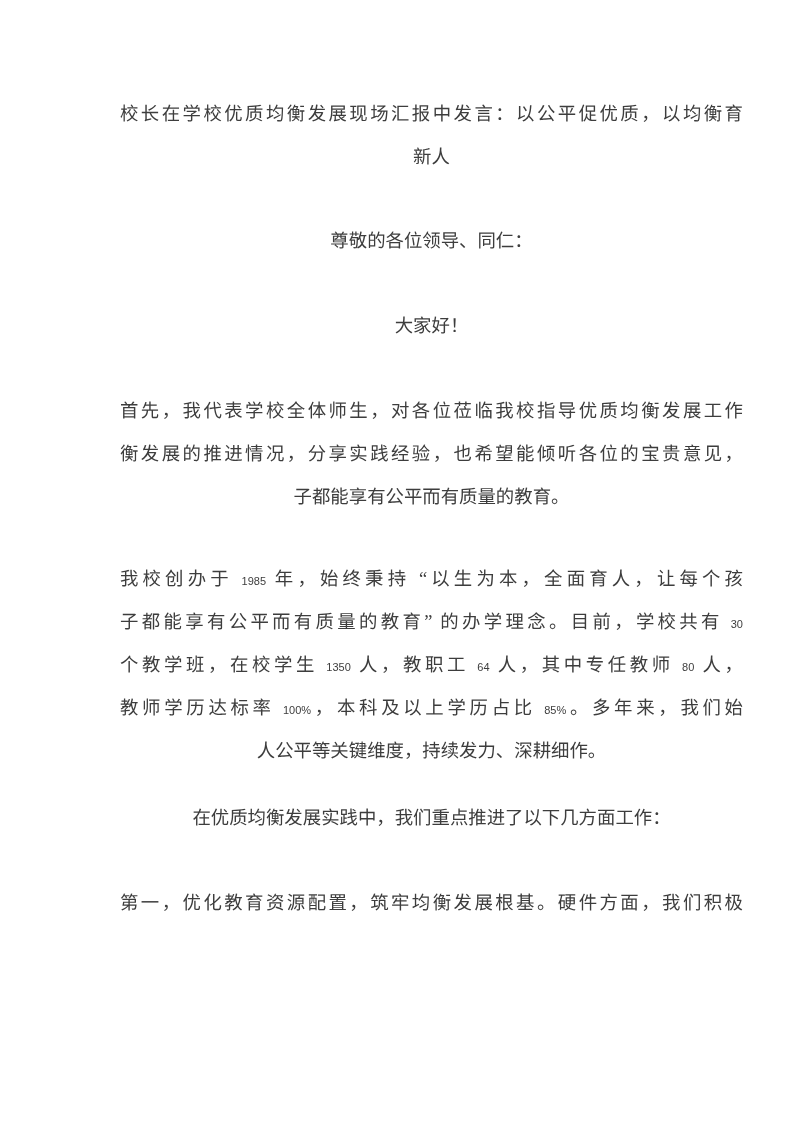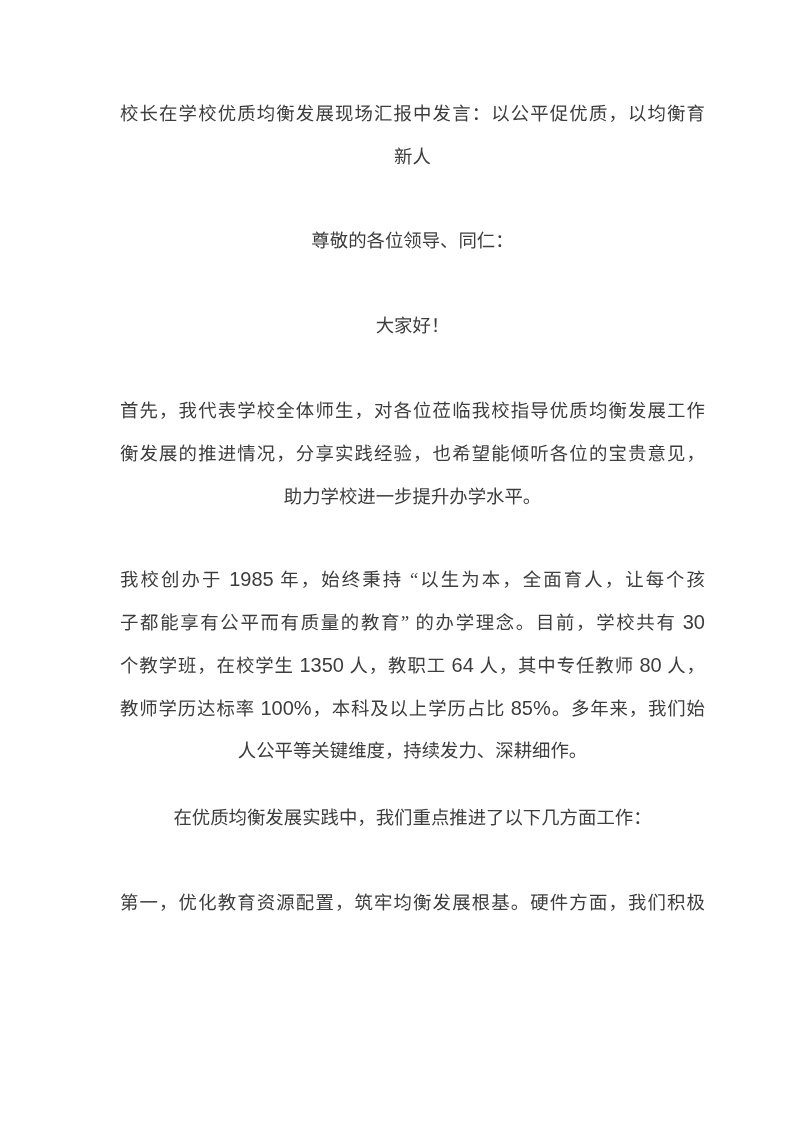--- a/index.html
+++ b/index.html
@@ -13,21 +13,21 @@
     width: 793px;
     height: 1122px;
     background: #ffffff;
     overflow: hidden;
     font-family: "Liberation Serif", "DejaVu Serif", serif;
     color: #3d3d3d;
   }
   .doc {
     box-sizing: border-box;
     width: 793px;
-    padding: 93px 88px 0 120px;
+    padding: 93px 50px 0 120px;
     font-size: 18.4px;
     line-height: 43px;
     letter-spacing: 0;
   }
   .para {
     margin: 0;
   }
   .doc-line {
     height: 43px;
     white-space: nowrap;
@@ -36,21 +36,21 @@
   
   .doc-line.j {
     white-space: normal;
     text-align: justify;
     text-align-last: justify;
     text-justify: inter-character;
   }
   
   .num {
     font-family: "Liberation Sans", "DejaVu Sans", sans-serif;
-    font-size: 20px;
+    font-size: 11px;
   }
   .mb-title   { margin-bottom: 41px; }
   .mb-salut   { margin-bottom: 42px; font-family: Liberation Serif, serif; }
   .mb-greet   { margin-bottom: 42px; }
   .mb-intro   { margin-bottom: 39px; }
   .mb-school  { margin-bottom: 24px; }
   .mb-leadin  { margin-bottom: 42px; }
 </style>
 </head>
 <body>
@@ -67,21 +67,21 @@
       <div class="doc-line">尊敬的各位领导、同仁：</div>
     </div>
 
     <div class="para mb-greet">
       <div class="doc-line">大家好！</div>
     </div>
 
     <div class="para mb-intro">
       <div class="doc-line j">首先，我代表学校全体师生，对各位莅临我校指导优质均衡发展工作</div>
       <div class="doc-line j">衡发展的推进情况，分享实践经验，也希望能倾听各位的宝贵意见，</div>
-      <div class="doc-line">助力学校进一步提升办学水平。</div>
+      <div class="doc-line">子都能享有公平而有质量的教育。</div>
     </div>
 
     <div class="para mb-school">
       <div class="doc-line j">我校创办于 <span class="num">1985</span> 年，始终秉持 “以生为本，全面育人，让每个孩</div>
       <div class="doc-line j">子都能享有公平而有质量的教育” 的办学理念。目前，学校共有 <span class="num">30</span></div>
       <div class="doc-line j">个教学班，在校学生 <span class="num">1350</span> 人，教职工 <span class="num">64</span> 人，其中专任教师 <span class="num">80</span> 人，</div>
       <div class="doc-line j">教师学历达标率 <span class="num">100%</span>，本科及以上学历占比 <span class="num">85%</span>。多年来，我们始</div>
       <div class="doc-line">人公平等关键维度，持续发力、深耕细作。</div>
     </div>
 

